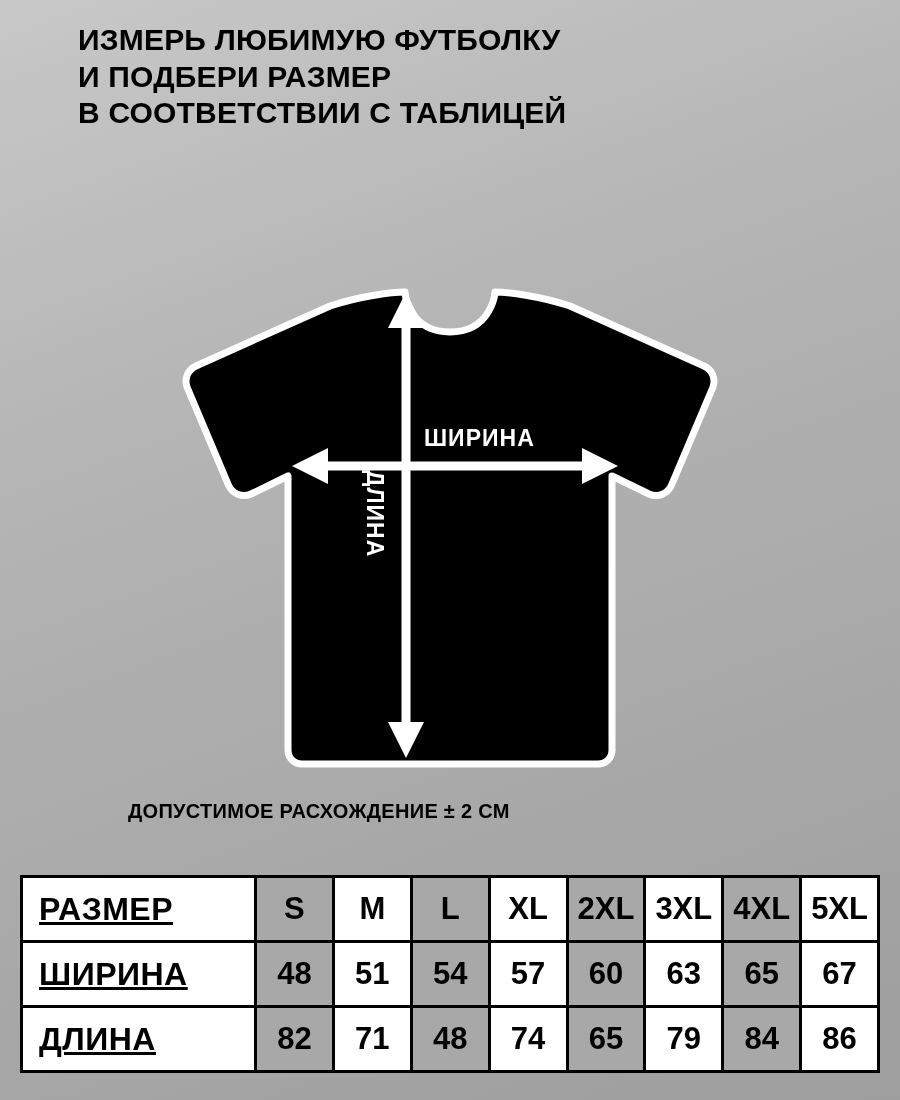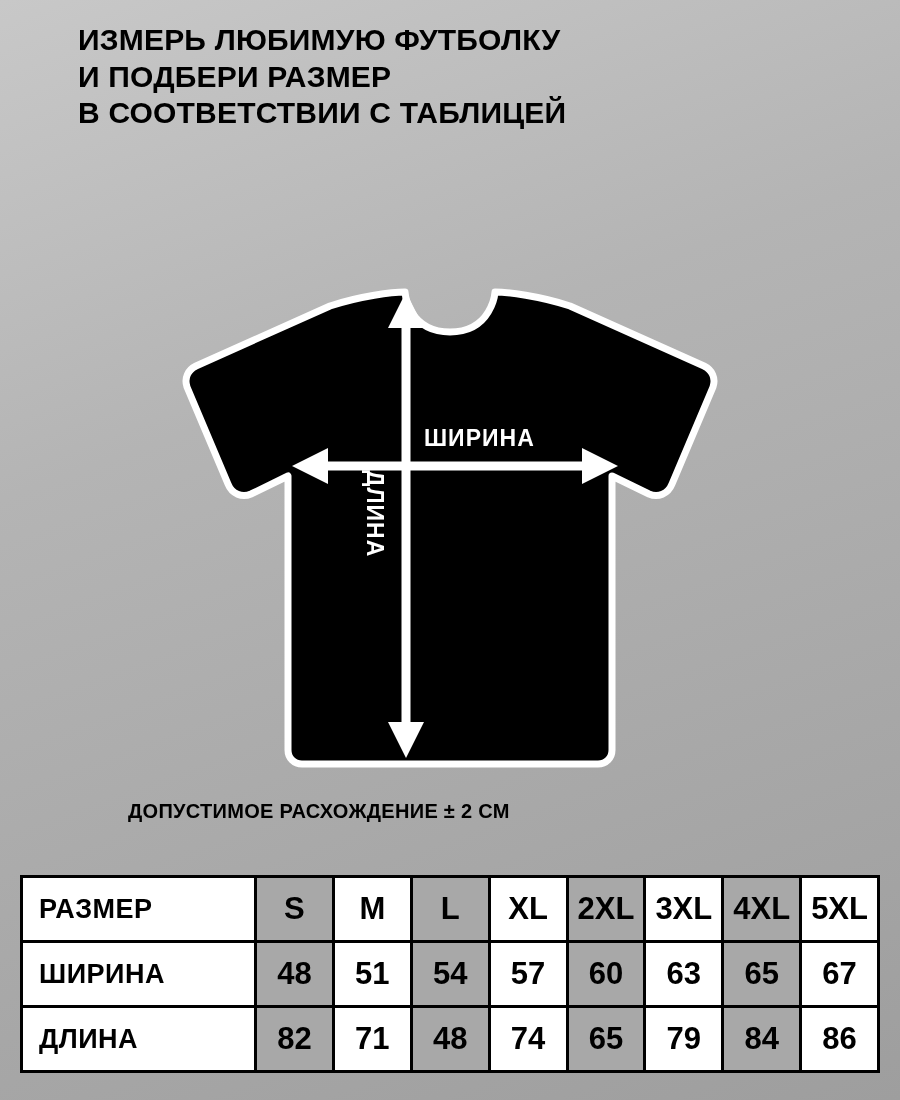--- a/index.html
+++ b/index.html
@@ -82,23 +82,24 @@
     font-weight: bold;
     color: #000;
     height: 62px;
     font-size: 30px;
     padding: 0;
   }
   table.size-table td.label {
     width: 215px;
     text-align: left;
     padding-left: 16px;
-    font-size: 27px;
+    font-size: 32px;
     background: #fff;
     letter-spacing: 0.5px;
+    text-decoration: underline;
   }
   table.size-table td.shade {
     background: #a8a8a8;
   }
   table.size-table td.white {
     background: #ffffff;
   }
   table.size-table td.val {
     font-weight: bold;
     font-size: 31px;

